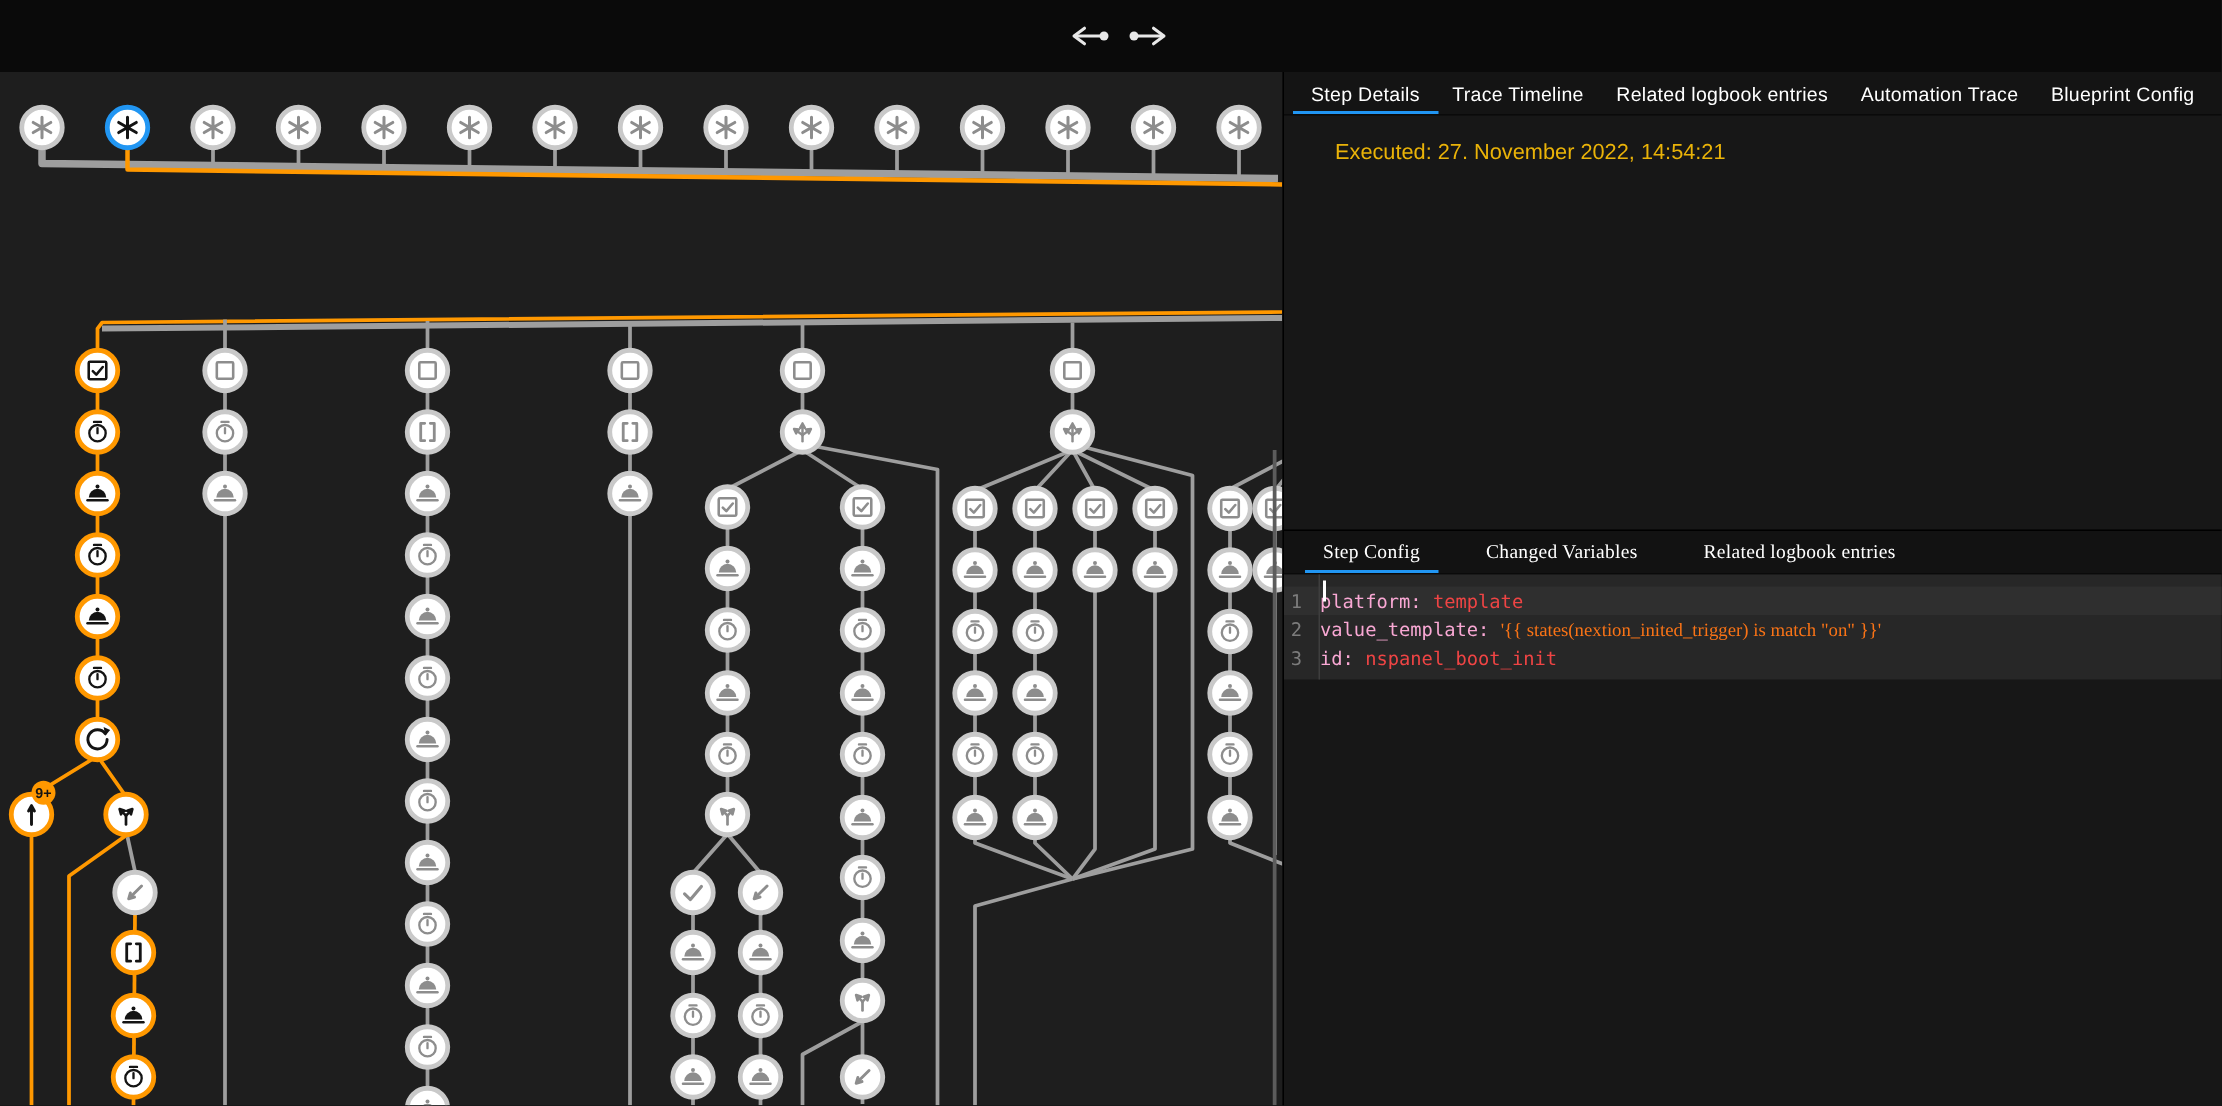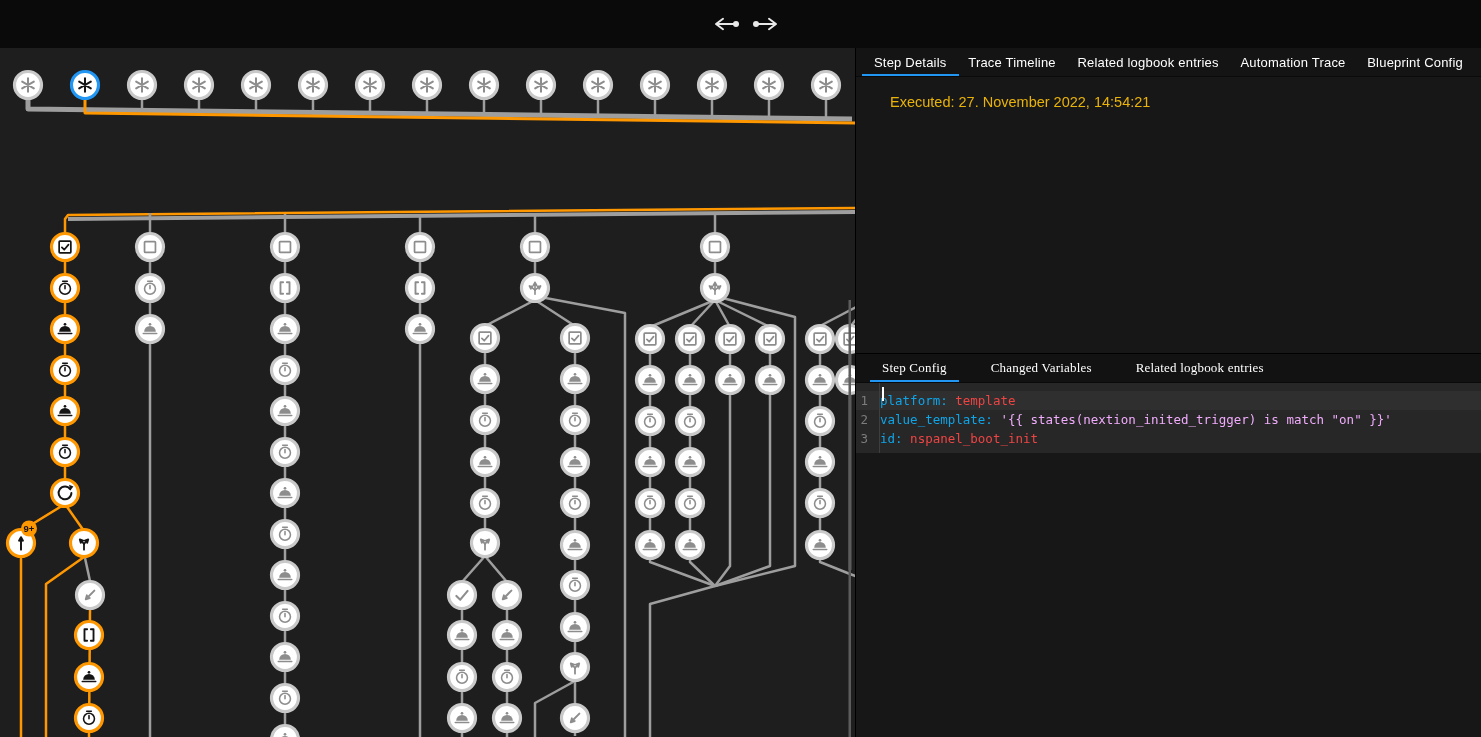--- a/index.html
+++ b/index.html
@@ -34,22 +34,22 @@
   #executed-line { position:absolute; left:22px; top:46px; color:#eab308; font-size:14.5px;margin-left:12px; }
 
   #config-card { position:absolute; left:0; top:305px; width:626px; }
   #editor { position:relative; width:626px; background:#272727; font-family:"DejaVu Sans Mono", monospace;
             font-size:12.5px; padding:8px 0 5px 0; }
   #gutter-divider { position:absolute; left:23px; top:0; bottom:0; width:1px; background:#3e3e3e; }
   .code-row { display:flex; height:19px; line-height:19px; }
   .code-row.active-line { background:#2f2f2f; }
   .code-row .ln { width:18px; text-align:right; color:#7c7c7c; padding-right:6px; flex:0 0 auto; }
   .code-row .code { padding-left:6px; white-space:pre; }
-  .tok-k { color:#0ea5e9; }
-  .tok-s { color:#f0abfc; }
+  .tok-k { color:#f9a8d4; }
+  .tok-s { color:#f97316;font-family:Liberation Serif, serif; }
   .tok-p { color:#ef4444; }
   #cursor { position:absolute; left:26px; top:4px; width:1.5px; height:14px; background:#ffffff; }
 </style>
 </head>
 <body>
 
 <div id="app">
 
   <div id="topbar">
     <div id="run-controls">

